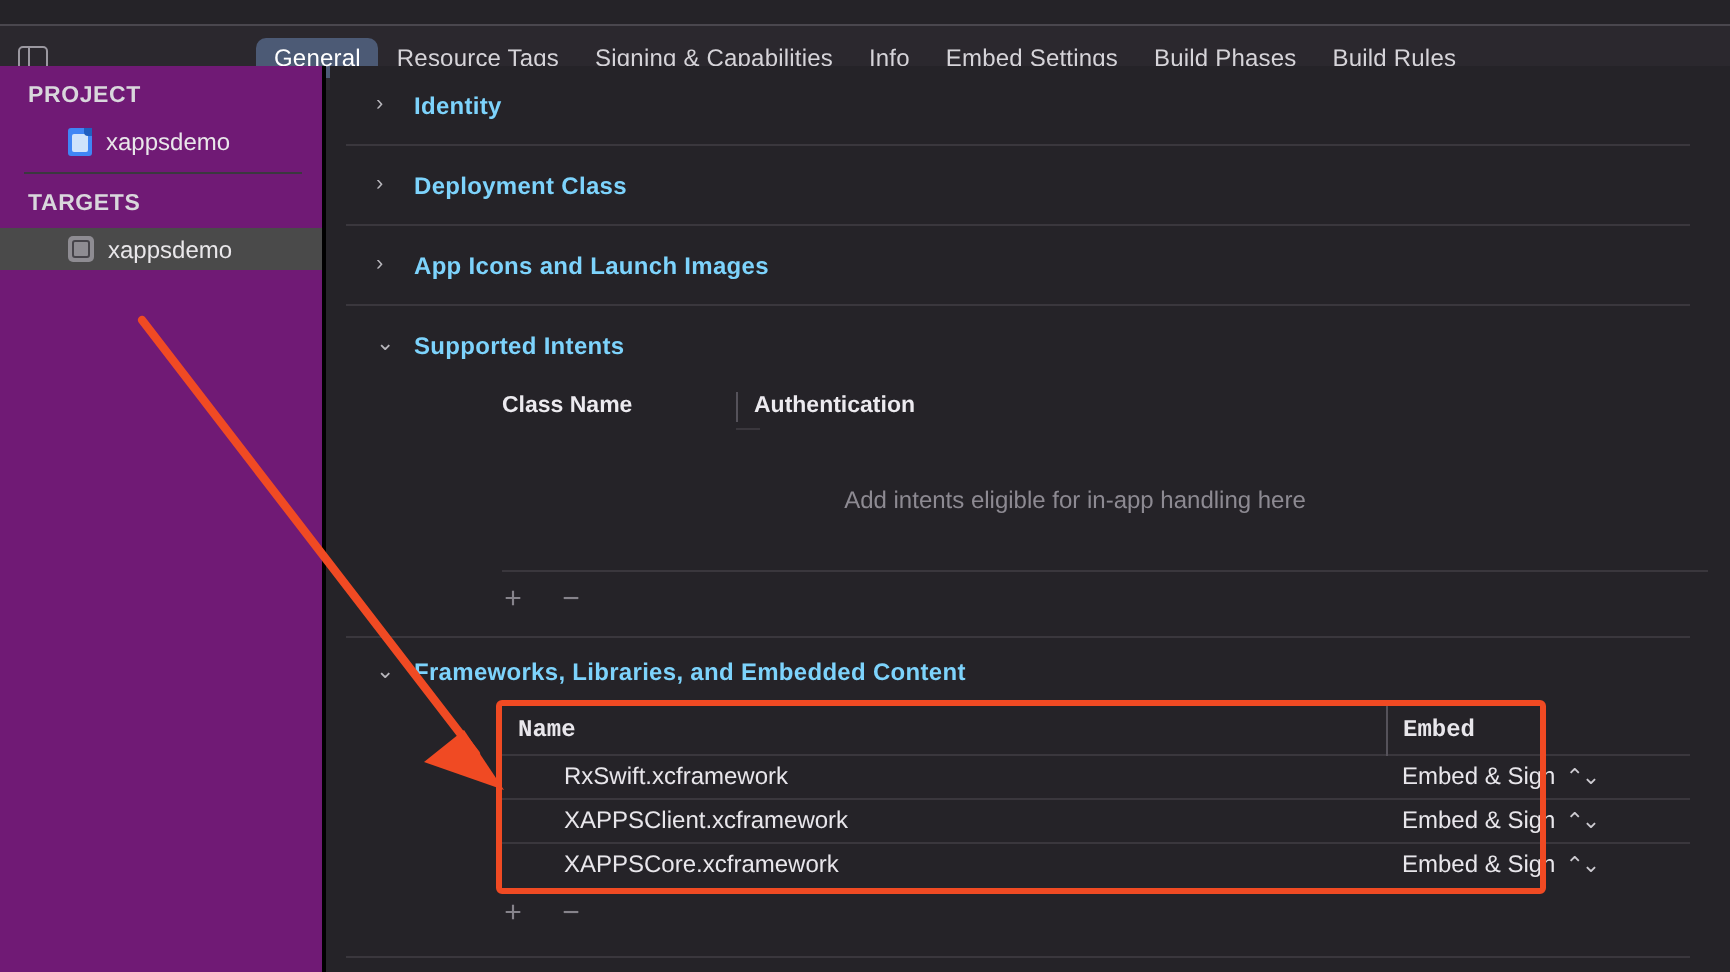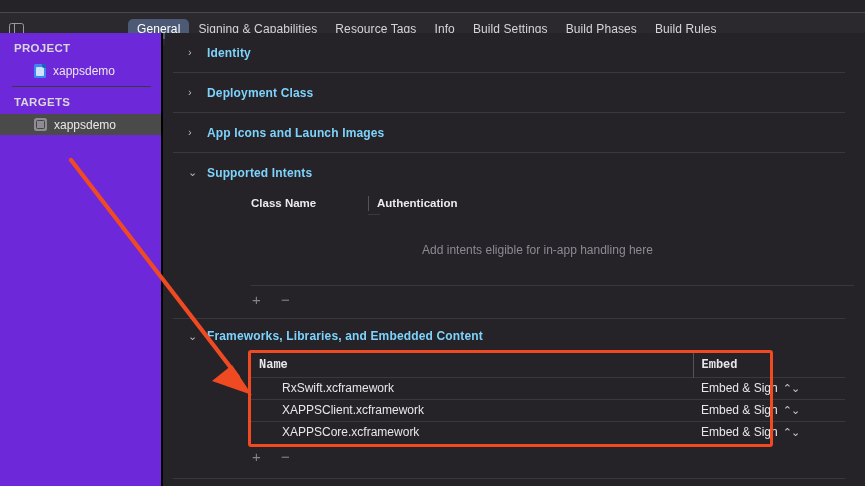--- a/index.html
+++ b/index.html
@@ -29,21 +29,21 @@
   .tabs { display: flex; align-items: center; margin-left: 96px; gap: 0px; }
   .tab {
     font-size: 12px; color: #d6d4d9; padding: 3px 9px;
     border-radius: 5px; white-space: nowrap; cursor: pointer; letter-spacing: .1px;
   }
   .tab.active { background: #4c5a75; color: #ffffff; }
 
   
   .sidebar {
     position: absolute; left: 0; top: 33px; width: 163px; height: 453px;
-    background: #6d28d9;
+    background: #701a75;
     border-right: 2px solid #000000;
   }
   .sb-section {
     font-size: 11.5px; font-weight: bold; color: #d9d7dc;
     padding: 9px 0 6px 14px; letter-spacing: .3px;
   }
   .sb-row {
     display: flex; align-items: center; height: 21px; padding-left: 34px; cursor: pointer;
   }
   .sb-row.selected { background: #4a4a4a; }
@@ -130,24 +130,24 @@
 <body>
 
 <div id="app">
 
   <div class="tabbar">
     <div class="sidebar-toggle">
       <div class="sb-ico"></div>
     </div>
     <div class="tabs">
       <div class="tab active">General</div>
+      <div class="tab">Resource Tags</div>
       <div class="tab">Signing &amp; Capabilities</div>
-      <div class="tab">Resource Tags</div>
       <div class="tab">Info</div>
-      <div class="tab">Build Settings</div>
+      <div class="tab">Embed Settings</div>
       <div class="tab">Build Phases</div>
       <div class="tab">Build Rules</div>
     </div>
   </div>
 
   <div class="sidebar">
     <div class="sb-section">PROJECT</div>
     <div class="sb-row">
       <span class="icon-doc"></span>
       <span class="label">xappsdemo</span>

